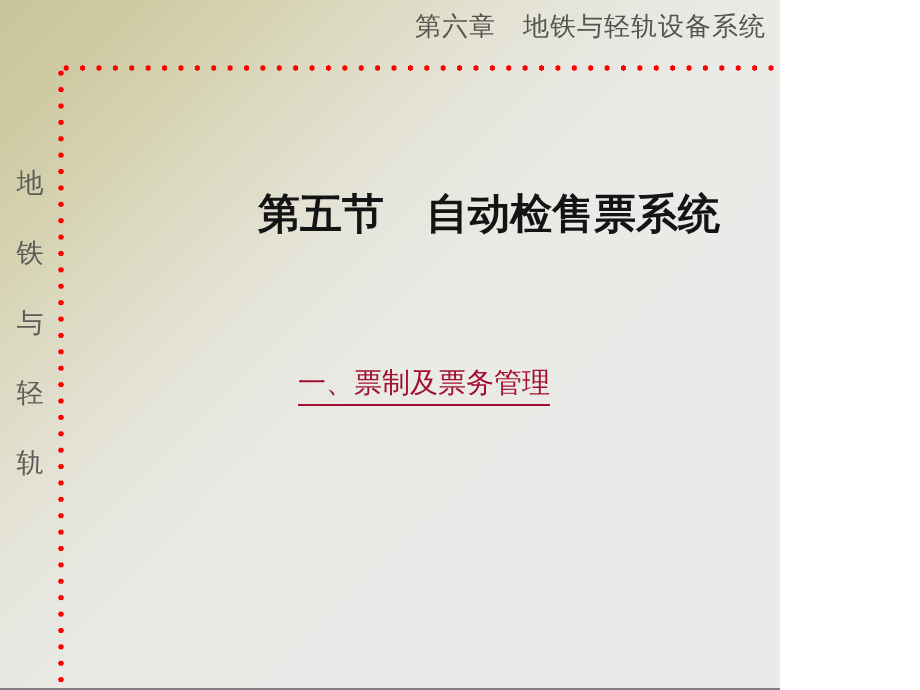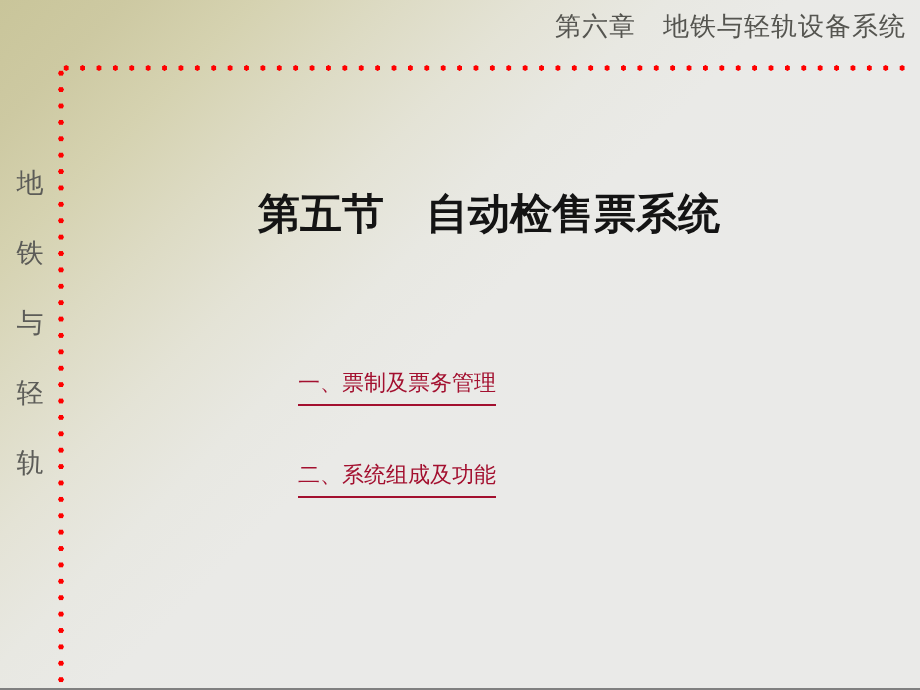--- a/index.html
+++ b/index.html
@@ -6,21 +6,21 @@
     margin: 0;
     padding: 0;
     background: #ffffff;
   }
   body {
     font-family: "DejaVu Serif", serif;
   }
 
   #slide {
     position: relative;
-    width: 920px;
+    width: 780px;
     height: 690px;
     overflow: hidden;
     box-sizing: border-box;
     border-bottom: 2px solid #808080;
     background-color: #e9e9e7;
     background-image:
       linear-gradient(135deg,
         #c9c59a 0px,
         #cdc9a2 90px,
         #d5d2b0 180px,
@@ -101,21 +101,21 @@
 
   #link-list {
     position: absolute;
     left: 298px;
     top: 362px;
     width: 520px;
   }
   .link-item {
     display: block;
     font-family: "DejaVu Serif", serif;
-    font-size: 22px;
+    font-size: 28px;
     line-height: 42px;
     color: #a3102f;
     text-decoration: none;
     border-bottom: 2px solid #a3102f;
     width: -moz-fit-content;
     width: fit-content;
     margin-bottom: 48px;
     white-space: nowrap;
     cursor: pointer;
   }
@@ -136,16 +136,15 @@
     <span class="ch">铁</span>
     <span class="ch">与</span>
     <span class="ch">轻</span>
     <span class="ch">轨</span>
   </div>
 
   <div id="main-title">第五节　自动检售票系统</div>
 
   <div id="link-list">
     <a class="link-item" href="#">一、票制及票务管理</a>
-    <a class="link-item" href="#">二、系统组成及功能</a>
   </div>
 
 </div>
 
 </body></html>

